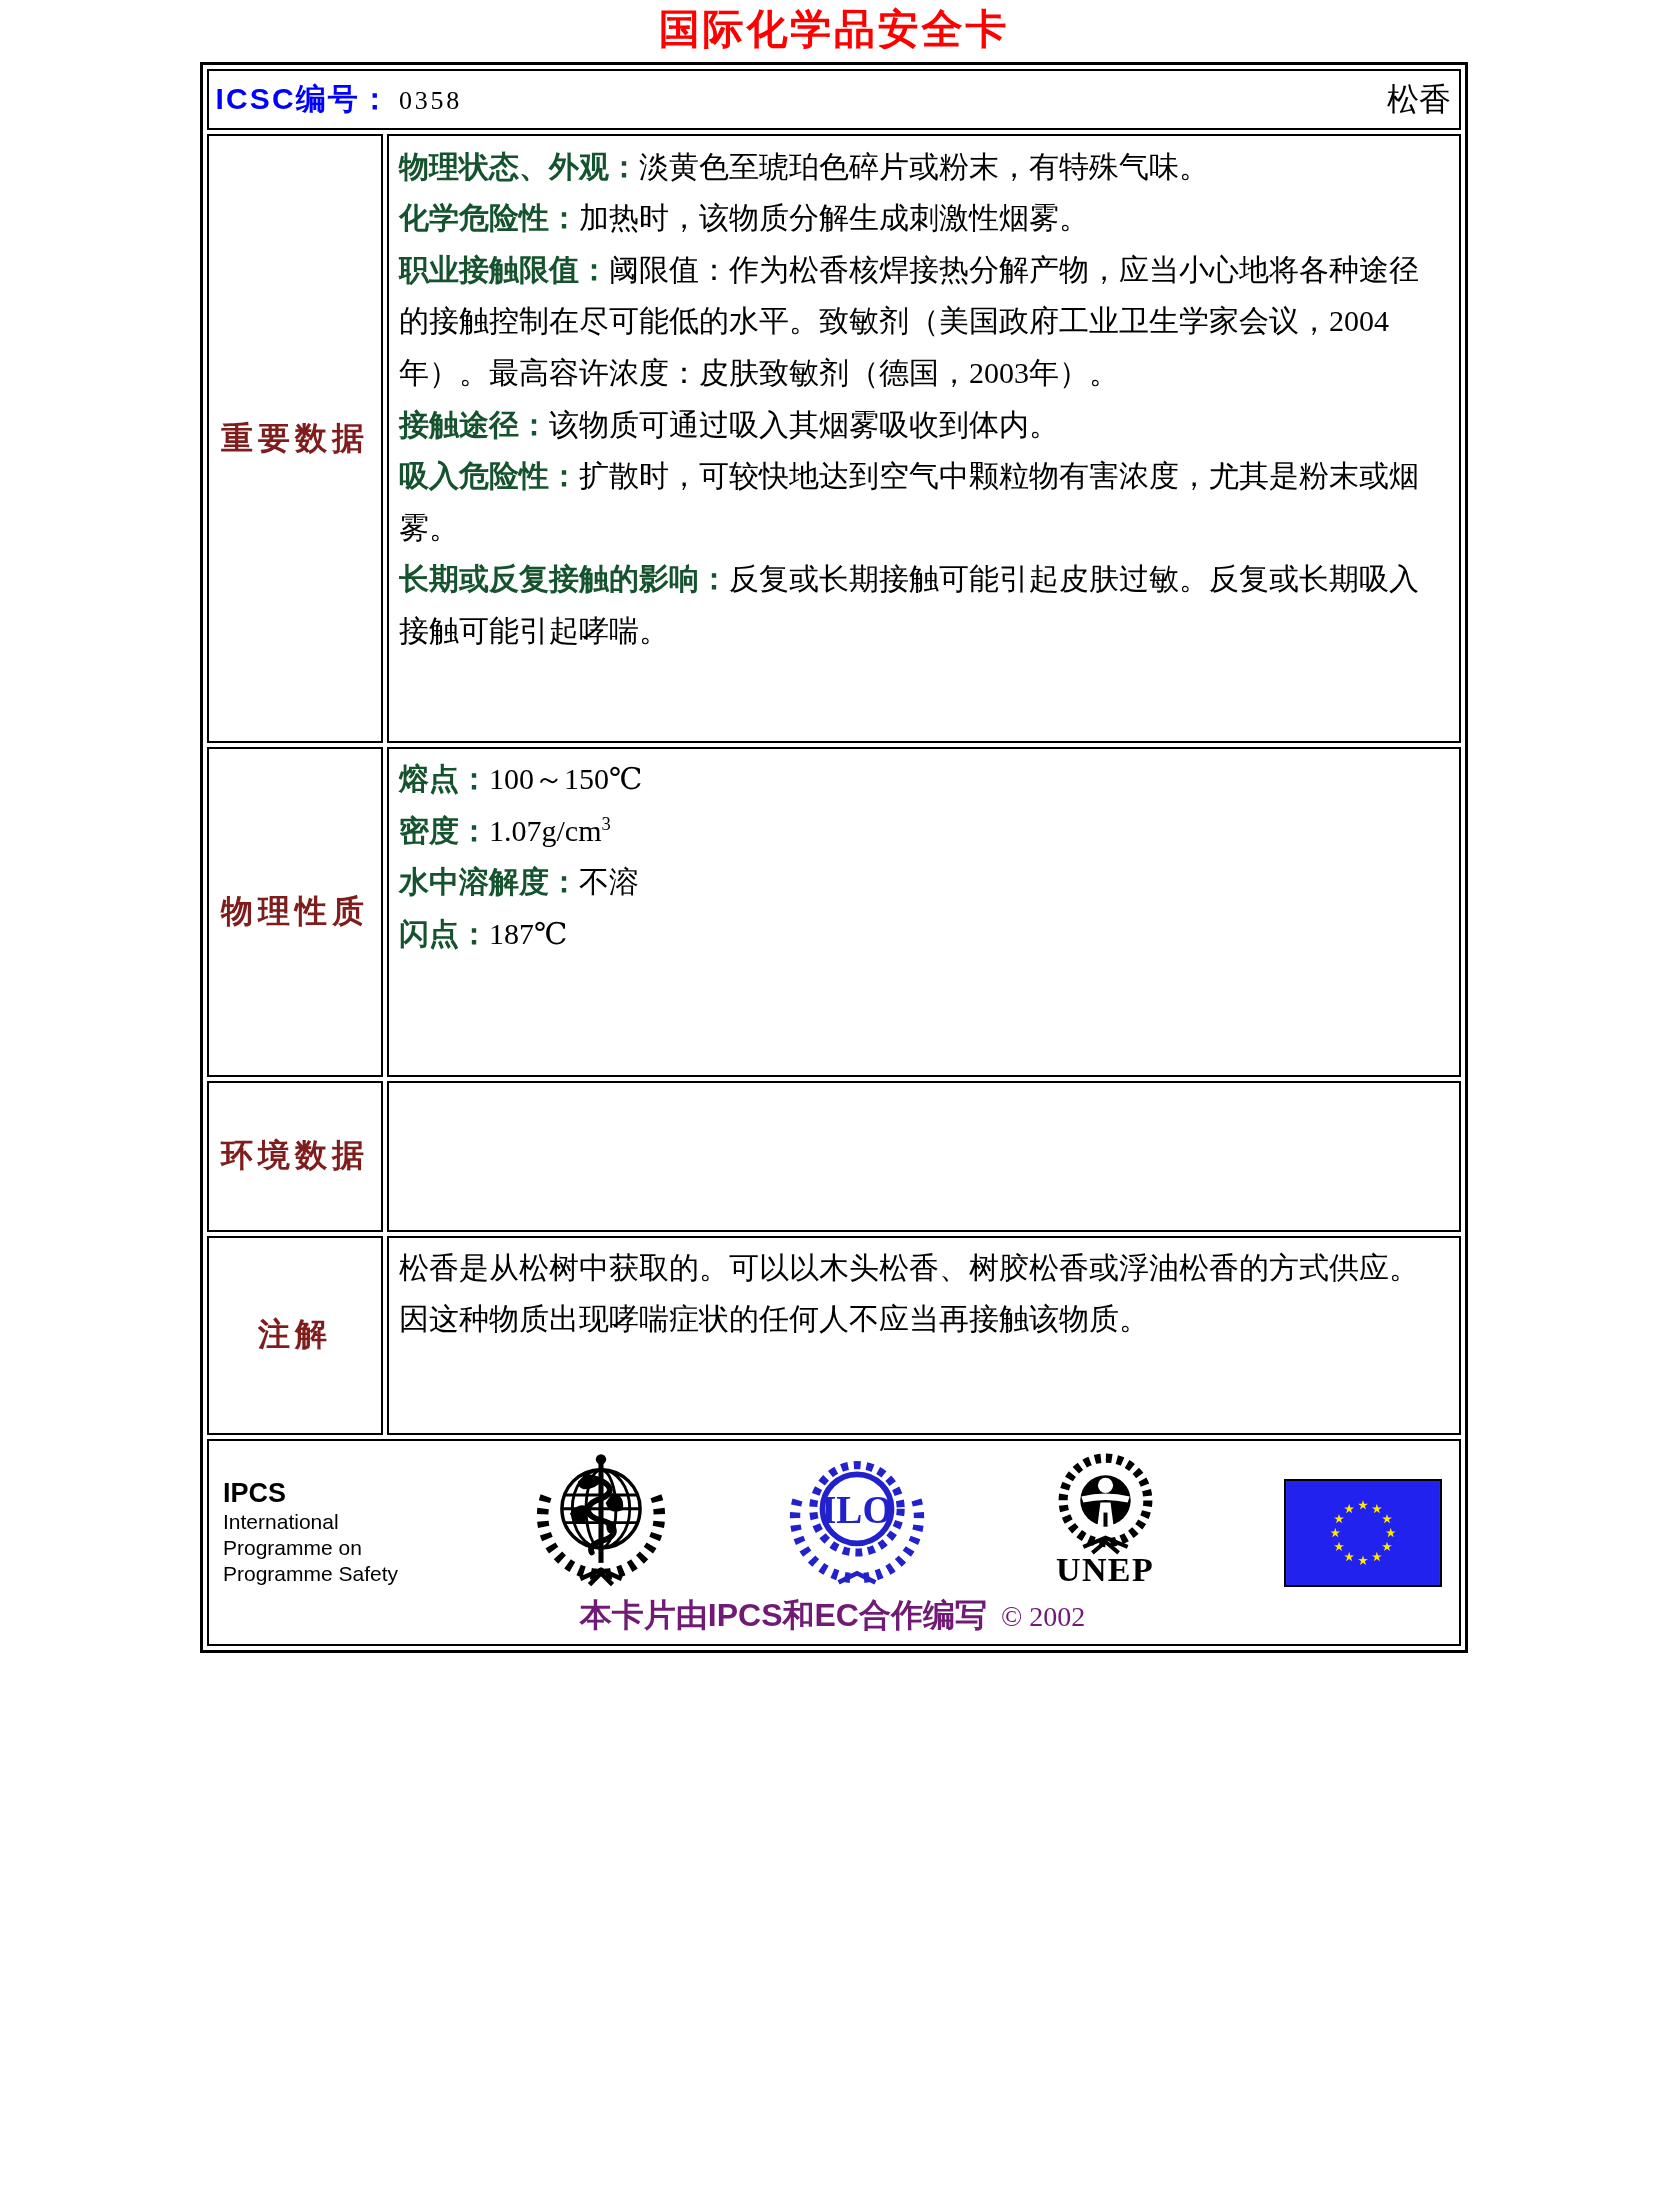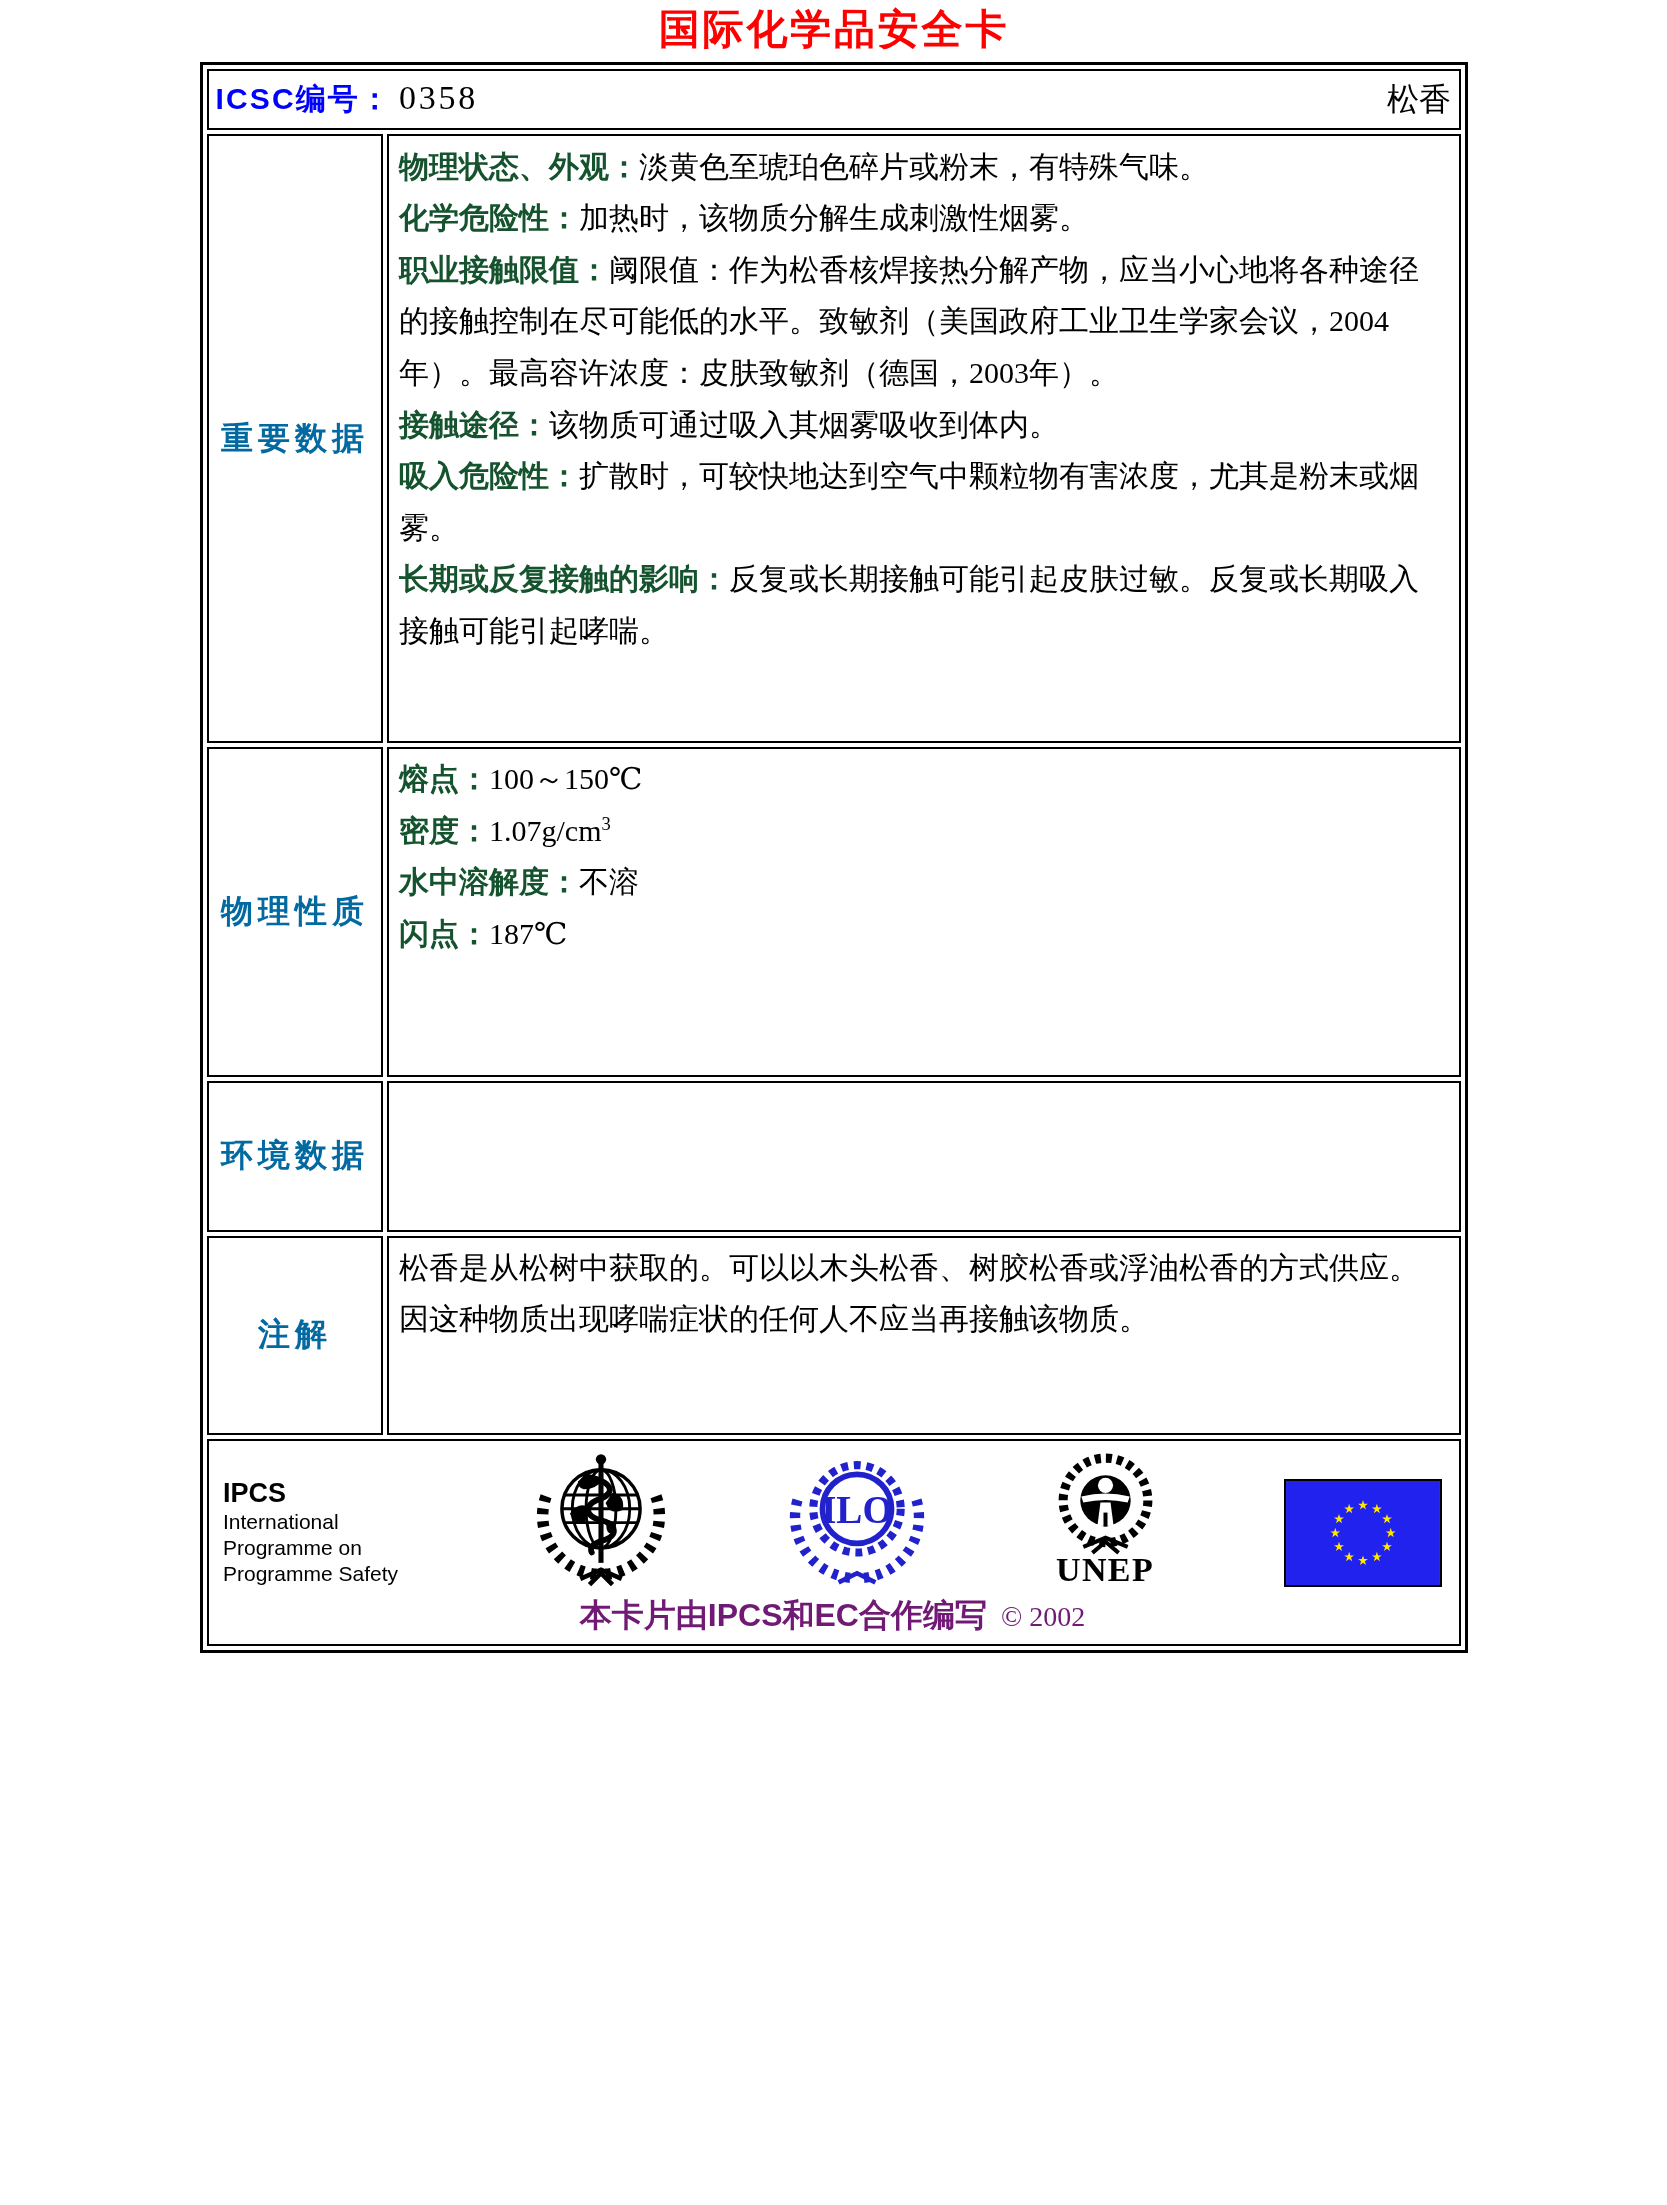--- a/index.html
+++ b/index.html
@@ -40,27 +40,27 @@
   .header-cell { height: 55px; vertical-align: middle; }
   .header-flex {
     display: flex; justify-content: space-between; align-items: center;
     padding: 2.8px 7px 2.8px 5.6px;
   }
   .icsc-label {
     color: #0000ff; font-weight: bold; font-size: 30px;
     font-family: "Liberation Sans", "DejaVu Sans", sans-serif;
     letter-spacing: 2.1px;
   }
-  .icsc-number { font-size: 34px; letter-spacing: 2.8px; margin-left: 7px; margin-top: 32px; }
+  .icsc-number { font-size: 26px; letter-spacing: 2.8px; margin-left: 7px; margin-top: 32px; }
   .substance-name { font-size: 32px; }
 
   
   .label-cell {
     vertical-align: middle; text-align: center;
-    color: #0369a1; font-weight: bold; font-size: 32px;
+    color: #7f1d1d; font-weight: bold; font-size: 32px;
     font-family: "Liberation Sans", "DejaVu Sans", sans-serif;
     letter-spacing: 5px;
     padding: 2.8px 1.4px;
     margin-top: 35px;
   }
 
   
   .content-cell { padding: 4.2px 11.3px 4.2px 10px; font-size: 30px; line-height: 1.72; }
   .content-cell p { margin: 0; }
   .field-label {

